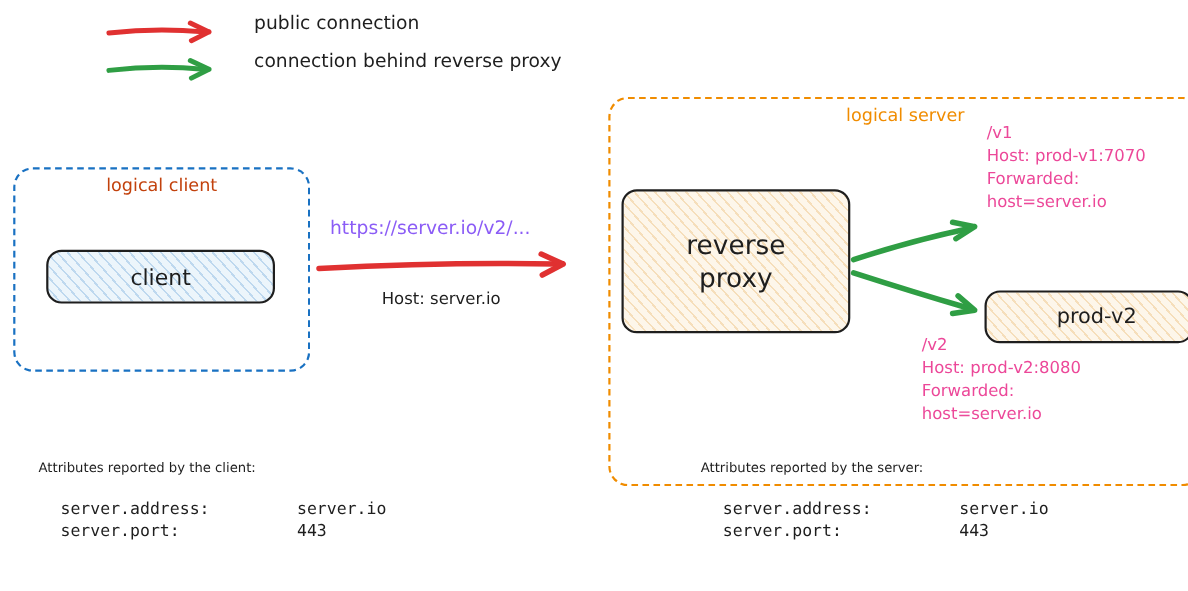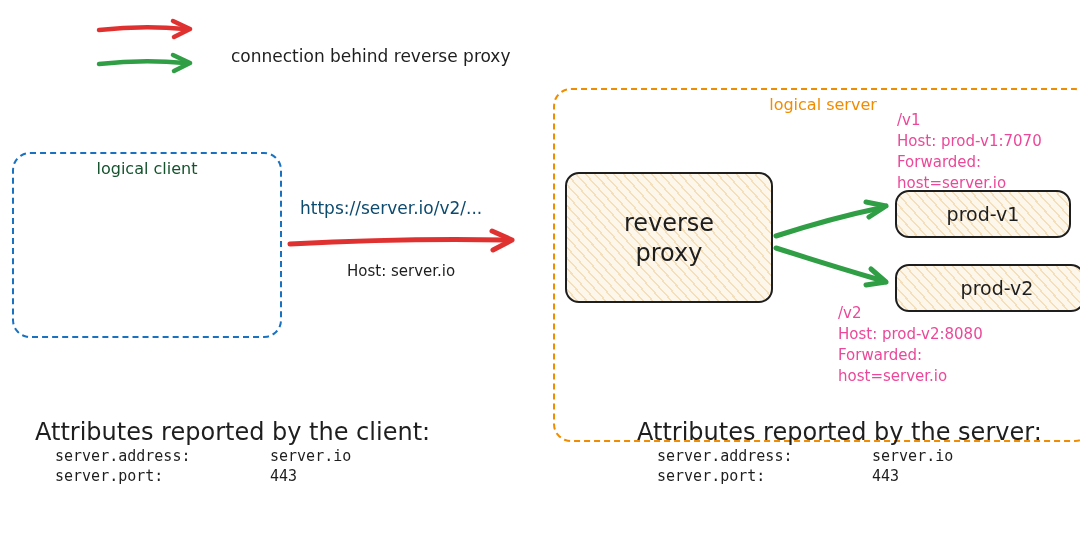--- a/index.html
+++ b/index.html
@@ -15,21 +15,21 @@
   
   .group{
     position:absolute;border-radius:18px;background:transparent;
   }
   .group.client-g{border:2.5px dashed #1971c2;}
   .group.server-g{border:2.5px dashed #f08c00;}
   .group-label{
     position:absolute;top:5px;left:0;width:100%;text-align:center;
     font-size:16px;
   }
-  .client-g .group-label{color:#14532d;}
+  .client-g .group-label{color:#c2410c;}
   .server-g .group-label{color:#f08c00;}
 
   
   .node{
     position:absolute;border:2px solid #1e1e1e;border-radius:14px;
     display:flex;align-items:center;justify-content:center;text-align:center;
     font-size:20px;color:#1e1e1e;
   }
   .node.blue{
     background:
@@ -41,46 +41,50 @@
       repeating-linear-gradient(48deg, rgba(226,160,63,0.28) 0 1.5px, rgba(0,0,0,0) 1.5px 7px),
       #fdf6ea;
     align-items: center;
   }
   .node.proxy{font-size:24px;line-height:1.25;}
   .node.backend{font-size:19px;}
 
   .route-note{position:absolute;font-size:15px;line-height:21px;color:#ec4899;}
   .route-note .route{display:block;}
 
-  .conn-url{position:absolute;font-size:17px;color:#0c4a6e;}
+  .conn-url{position:absolute;font-size:17px;color:#8b5cf6;}
   .conn-host{position:absolute;font-size:15px;color:#1e1e1e;}
 
   .attrs{position:absolute;}
-  .attrs .attrs-title{font-size:24px;}
+  .attrs .attrs-title{font-size:12px;margin-bottom:20px;}
   .attrs .row{display:flex;font-family:"DejaVu Sans Mono",monospace;font-size:15px;line-height:20px;margin-left:20px;}
   .attrs .row .k{width:215px;}
 </style>
 </head>
 <body>
 
 <div id="canvas">
 
   <svg class="arrow" style="left:95px;top:16px;" width="105" height="26" viewBox="0 0 105 26">
     <path d="M4,14 Q48,9 90,13" stroke-width="4.5" stroke="#e03131"></path>
     <path d="M95,13 L78,5 M95,13 L79,21" stroke-width="4.5" stroke="#e03131"></path>
   </svg>
+  <div class="abs label" style="left:231px;top:11px;">public connection</div>
 
   <svg class="arrow" style="left:95px;top:50px;" width="105" height="26" viewBox="0 0 105 26">
     <path d="M4,14 Q48,9 90,13" stroke-width="4.5" stroke="#2f9e44"></path>
     <path d="M95,13 L78,5 M95,13 L79,21" stroke-width="4.5" stroke="#2f9e44"></path>
   </svg>
   <div class="abs label" style="left:231px;top:46px;">connection behind reverse proxy</div>
 
   <div class="group client-g" style="left:12px;top:152px;width:266px;height:182px;">
     <div class="group-label">logical client</div>
+  </div>
+  <div class="node blue" style="left:42px;top:227px;width:204px;height:45px;">
+    <span>client</span>
   </div>
 
   <div class="conn-url" style="left:300px;top:198px;">https://server.io/v2/...</div>
   <svg class="arrow" style="left:286px;top:226px;" width="240" height="32" viewBox="0 0 240 32">
     <path d="M4,18 Q120,12 220,14" stroke-width="5" stroke="#e03131"></path>
     <path d="M226,14 L206,5 M226,14 L207,24" stroke-width="5" stroke="#e03131"></path>
   </svg>
   <div class="conn-host" style="left:347px;top:262px;">Host: server.io</div>
 
   <div class="group server-g" style="left:553px;top:68px;width:536px;height:350px;margin-top:20px;">
@@ -96,23 +100,20 @@
     <span class="route">Host: prod-v1:7070</span>
     <span class="route">Forwarded: host=server.io</span>
   </div>
 
   <div class="route-note" style="left:838px;top:303px;width:190px;">
     <span class="route">/v2</span>
     <span class="route">Host: prod-v2:8080</span>
     <span class="route">Forwarded: host=server.io</span>
   </div>
 
-  <div class="node tan backend" style="left:895px;top:190px;width:172px;height:44px;">
-    <span>prod-v1</span>
-  </div>
   <div class="node tan backend" style="left:895px;top:264px;width:172px;height:44px;padding-left:14px;">
     <span>prod-v2</span>
   </div>
 
   <svg class="arrow" style="left:772px;top:192px;" width="125" height="52" viewBox="0 0 125 52">
     <path d="M4,44 Q60,26 108,16" stroke-width="5" stroke="#2f9e44"></path>
     <path d="M114,14 L97,25 M114,14 L94,10" stroke-width="5" stroke="#2f9e44"></path>
   </svg>
   <svg class="arrow" style="left:772px;top:238px;" width="125" height="55" viewBox="0 0 125 55">
     <path d="M4,10 Q60,28 108,42" stroke-width="5" stroke="#2f9e44"></path>

